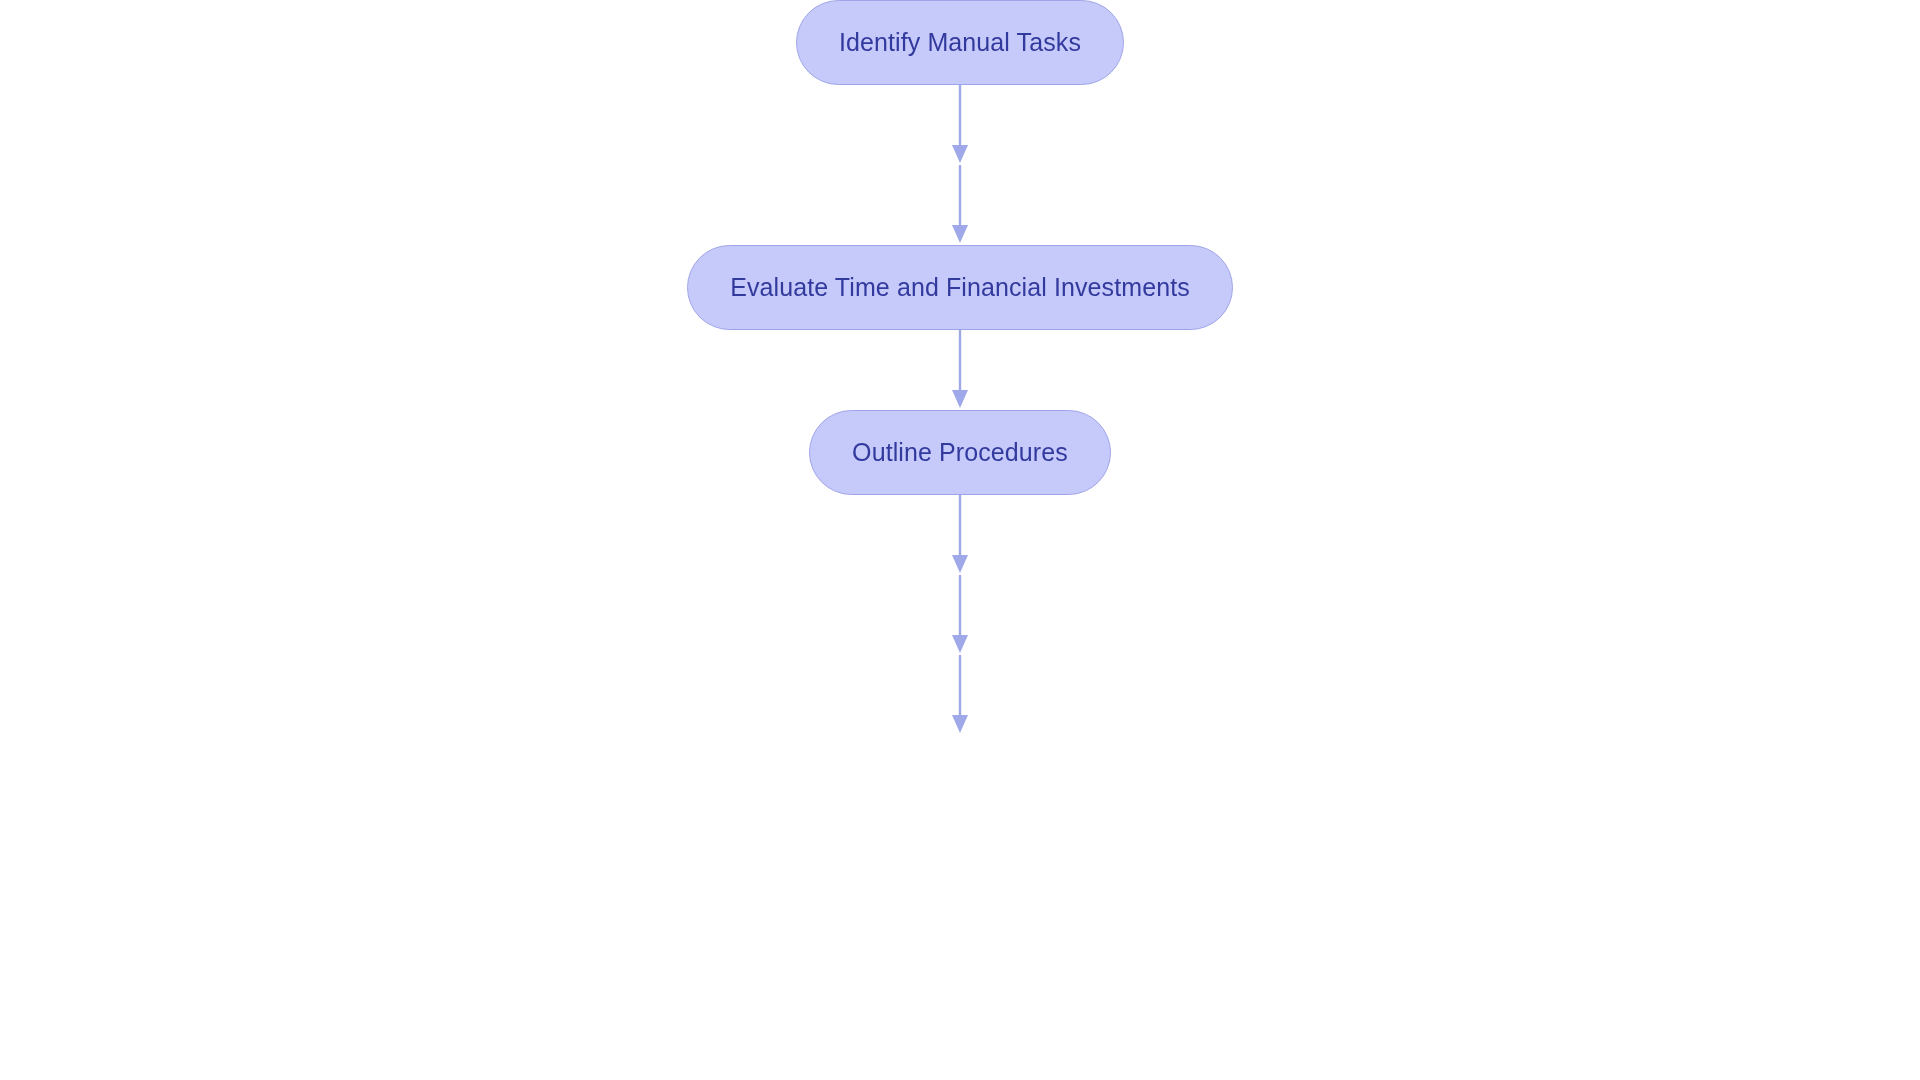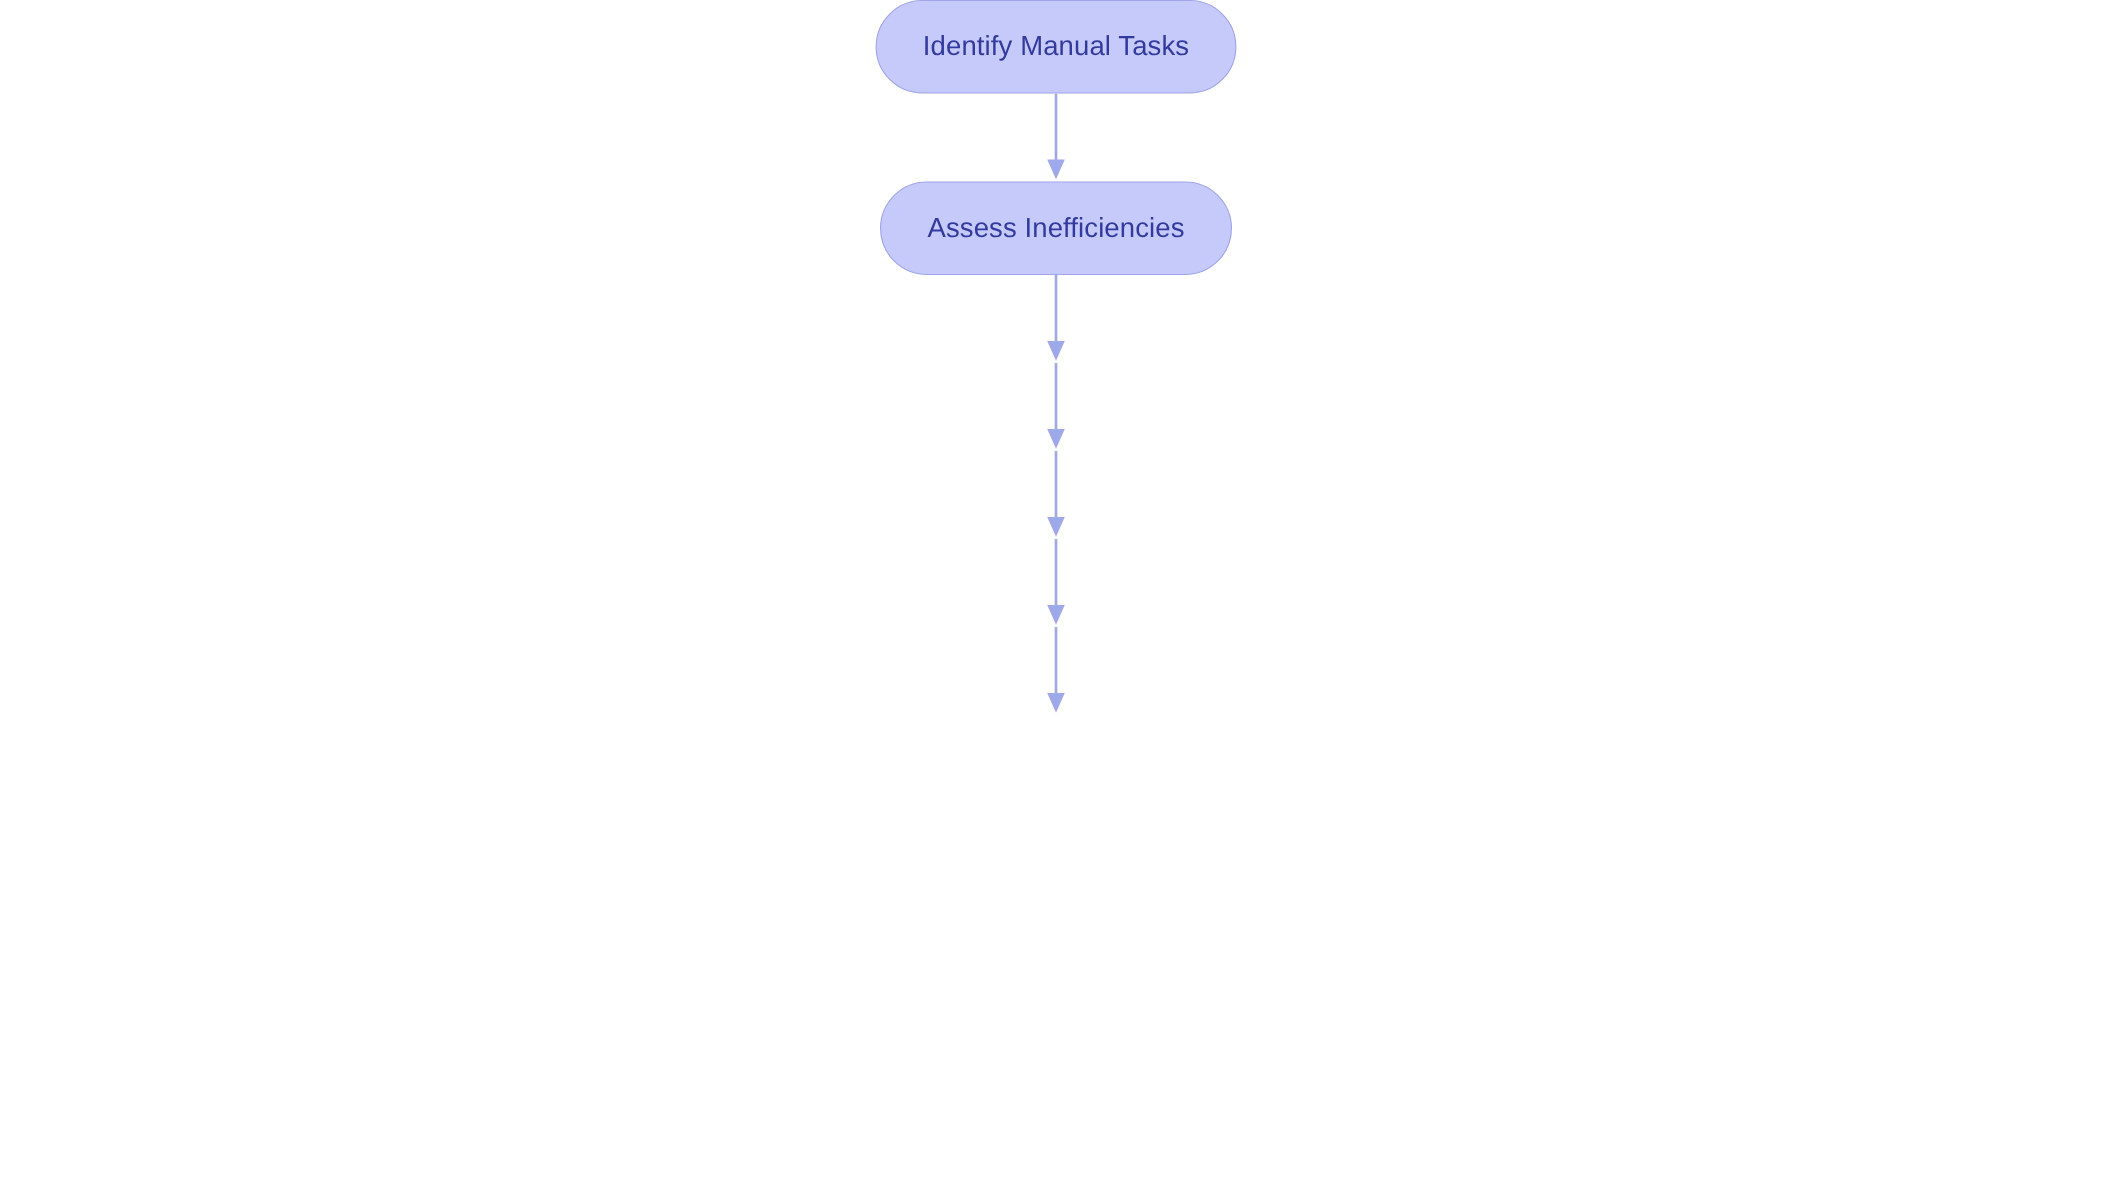--- a/index.html
+++ b/index.html
@@ -86,35 +86,38 @@
 
     <div class="flow-node">
       <span class="flow-node-label">Identify Manual Tasks</span>
     </div>
 
     <svg class="flow-connector" viewBox="0 0 26 80">
       <line class="connector-line" x1="13" y1="0" x2="13" y2="64"></line>
       <polygon class="connector-head" points="13,78 5,60 21,60"></polygon>
     </svg>
 
+
+    <svg class="flow-connector" viewBox="0 0 26 80">
+      <line class="connector-line" x1="13" y1="0" x2="13" y2="64"></line>
+      <polygon class="connector-head" points="13,78 5,60 21,60"></polygon>
+    </svg>
+
     <div class="flow-node">
-      <span class="flow-node-label">Assess Inefficiencies</span>
+      <span class="flow-node-label">Evaluate Time and Financial Investments</span>
     </div>
 
     <svg class="flow-connector" viewBox="0 0 26 80">
       <line class="connector-line" x1="13" y1="0" x2="13" y2="64"></line>
       <polygon class="connector-head" points="13,78 5,60 21,60"></polygon>
     </svg>
 
-
-    <svg class="flow-connector" viewBox="0 0 26 80">
-      <line class="connector-line" x1="13" y1="0" x2="13" y2="64"></line>
-      <polygon class="connector-head" points="13,78 5,60 21,60"></polygon>
-    </svg>
-
+    <div class="flow-node">
+      <span class="flow-node-label">Outline Procedures</span>
+    </div>
 
     <svg class="flow-connector" viewBox="0 0 26 80">
       <line class="connector-line" x1="13" y1="0" x2="13" y2="64"></line>
       <polygon class="connector-head" points="13,78 5,60 21,60"></polygon>
     </svg>
 
 
     <svg class="flow-connector" viewBox="0 0 26 80">
       <line class="connector-line" x1="13" y1="0" x2="13" y2="64"></line>
       <polygon class="connector-head" points="13,78 5,60 21,60"></polygon>

